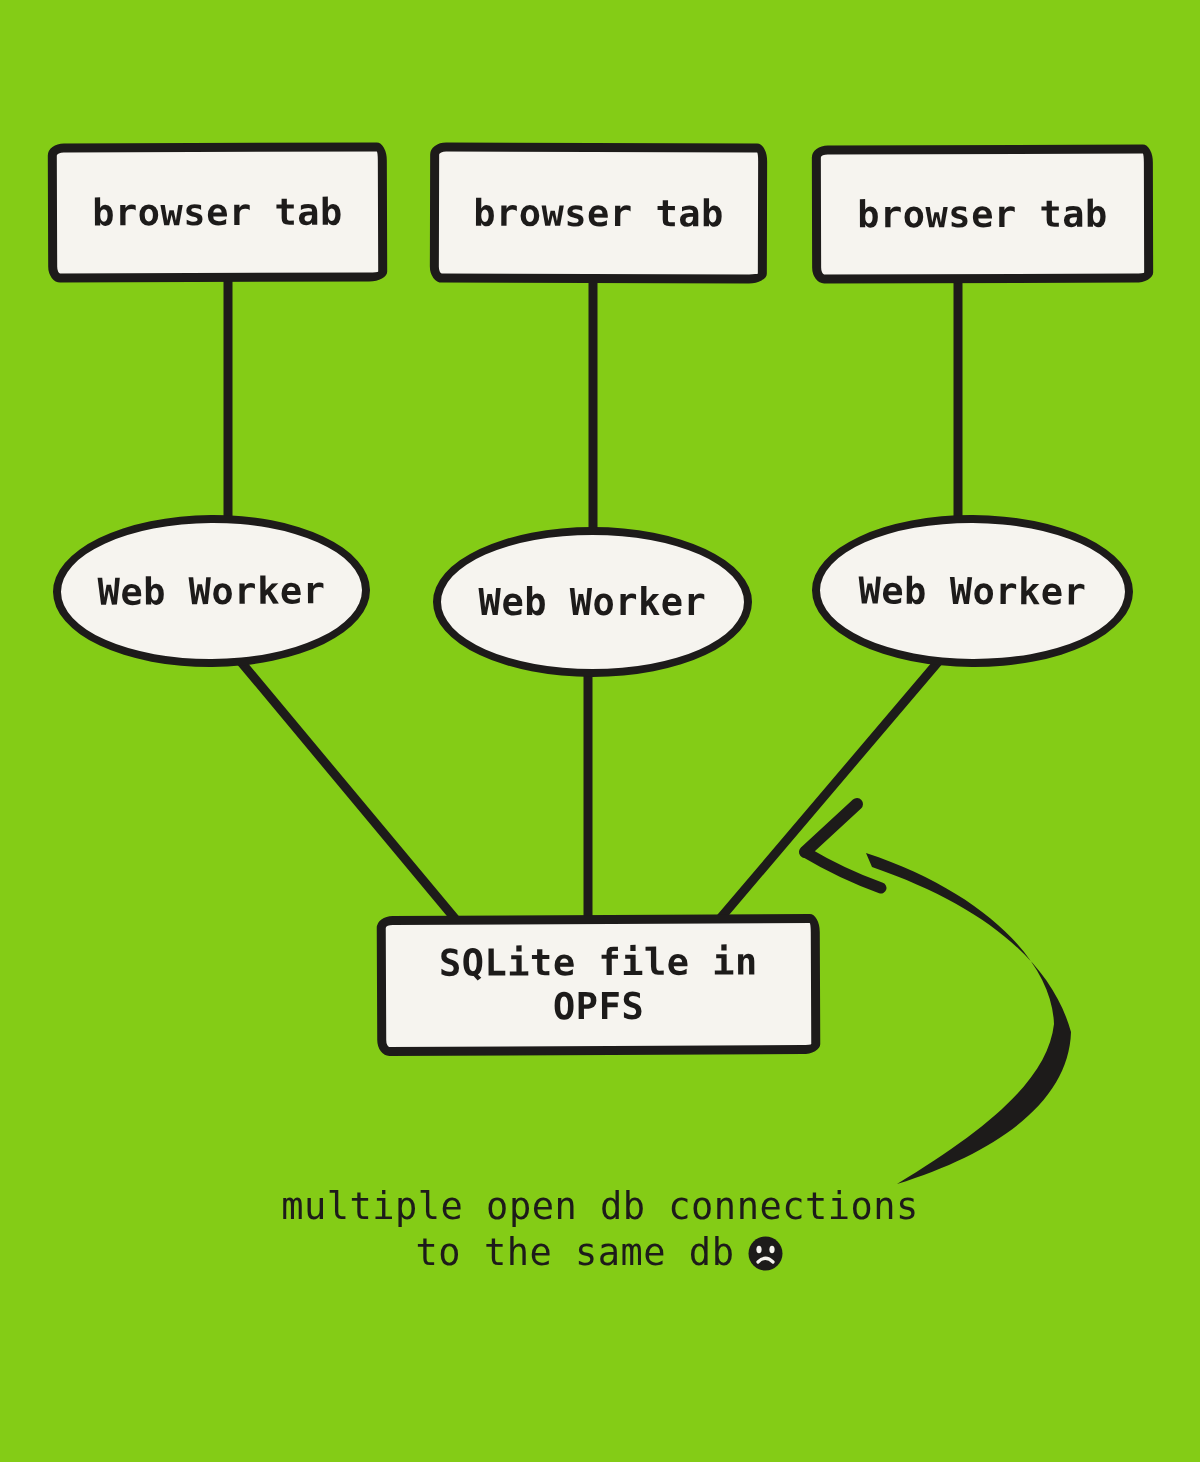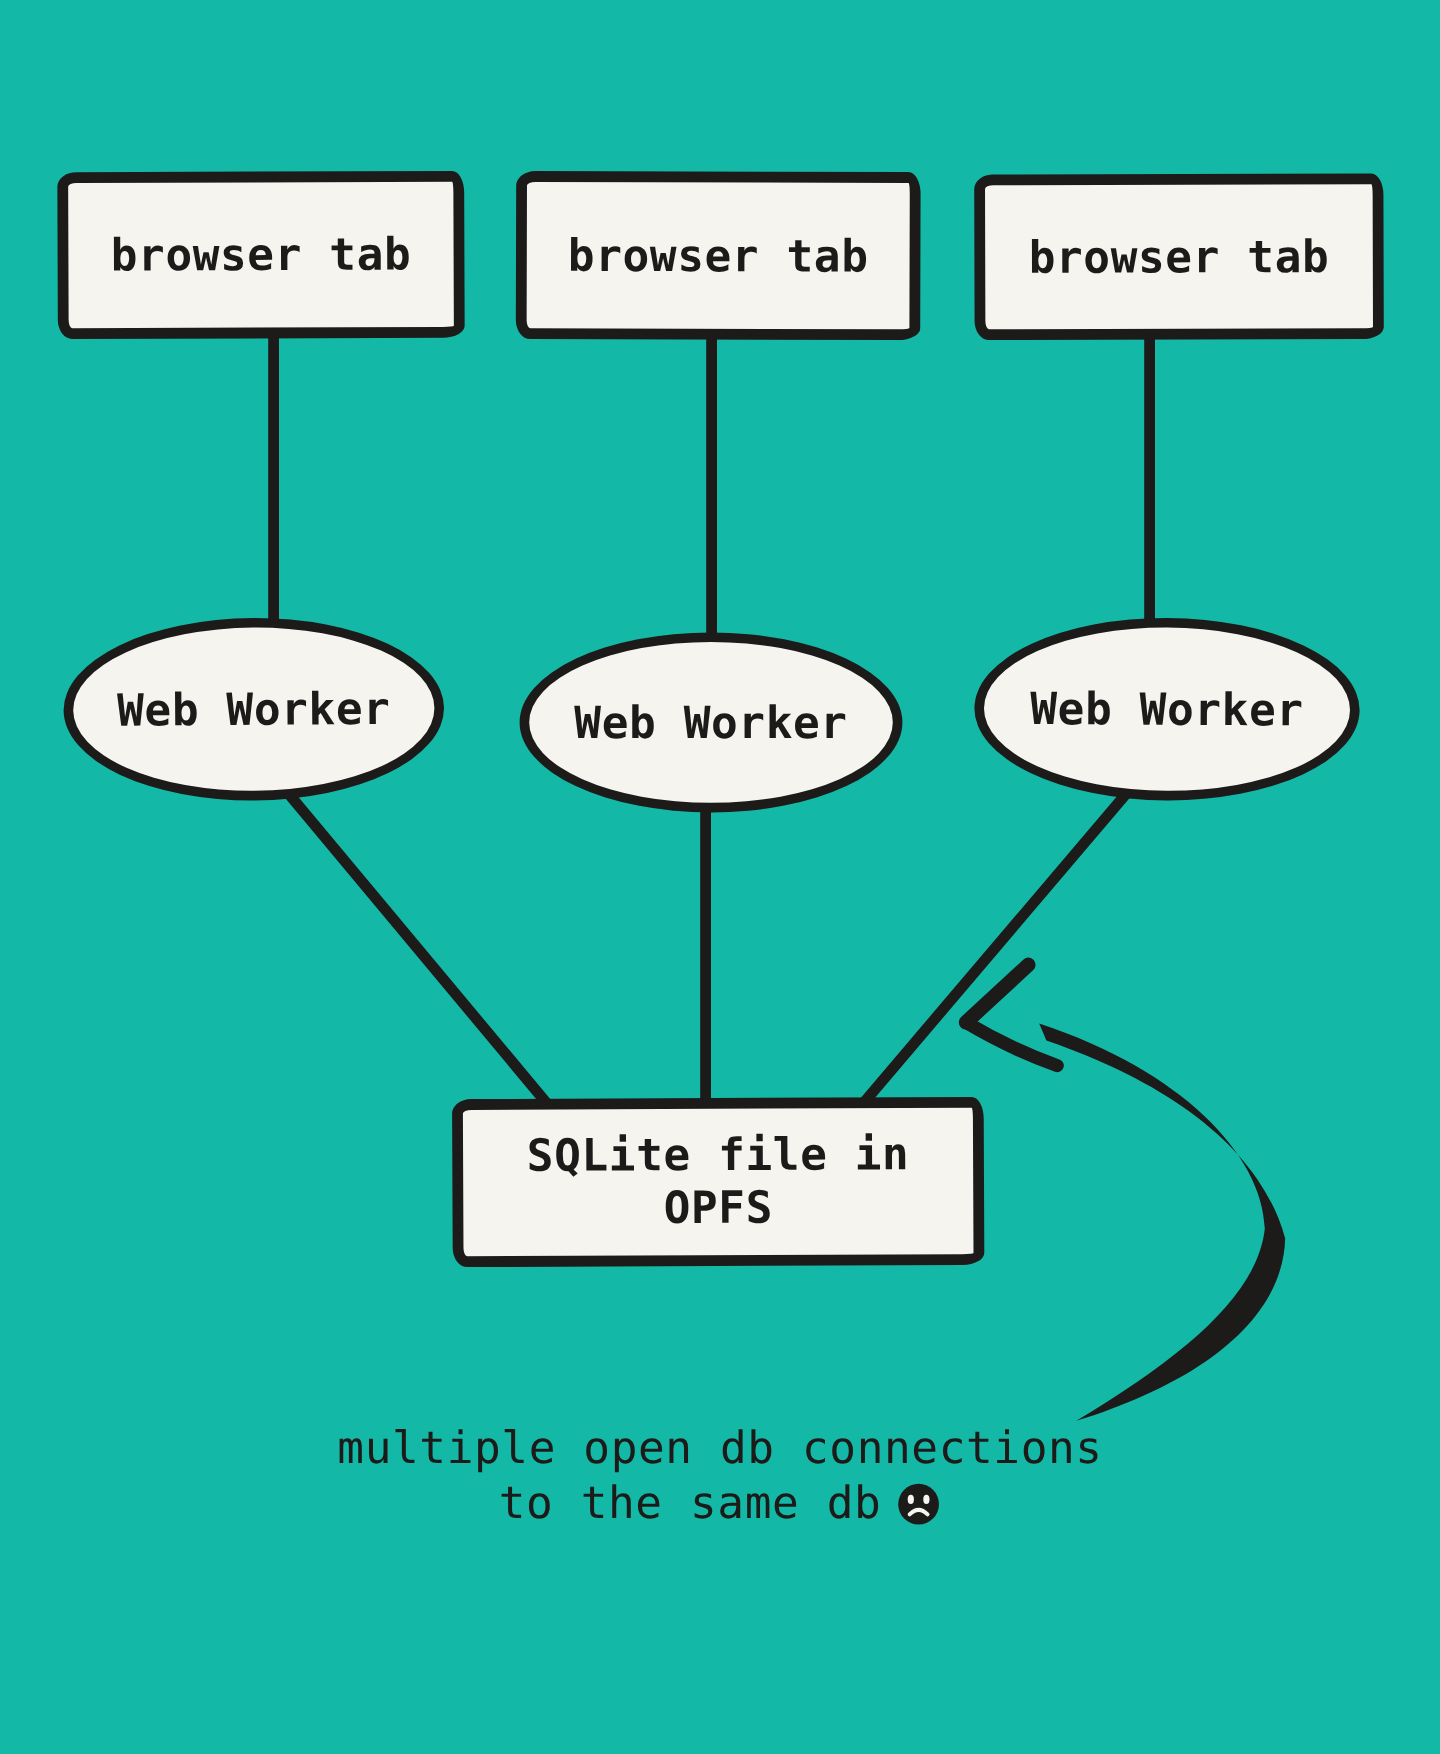--- a/index.html
+++ b/index.html
@@ -1,20 +1,20 @@
 <!DOCTYPE html>
 <html><head>
 <meta charset="utf-8">
 <style>
   html, body { margin: 0; padding: 0; }
   .canvas {
     position: relative;
     width: 1200px;
     height: 1462px;
-    background: #14b8a6;
+    background: #84cc16;
     font-family: "DejaVu Sans Mono", "Liberation Mono", monospace;
     color: #1d1b1a;
     overflow: hidden;
   }
   .wires {
     position: absolute;
     inset: 0;
     z-index: 1;
   }
   .node {

